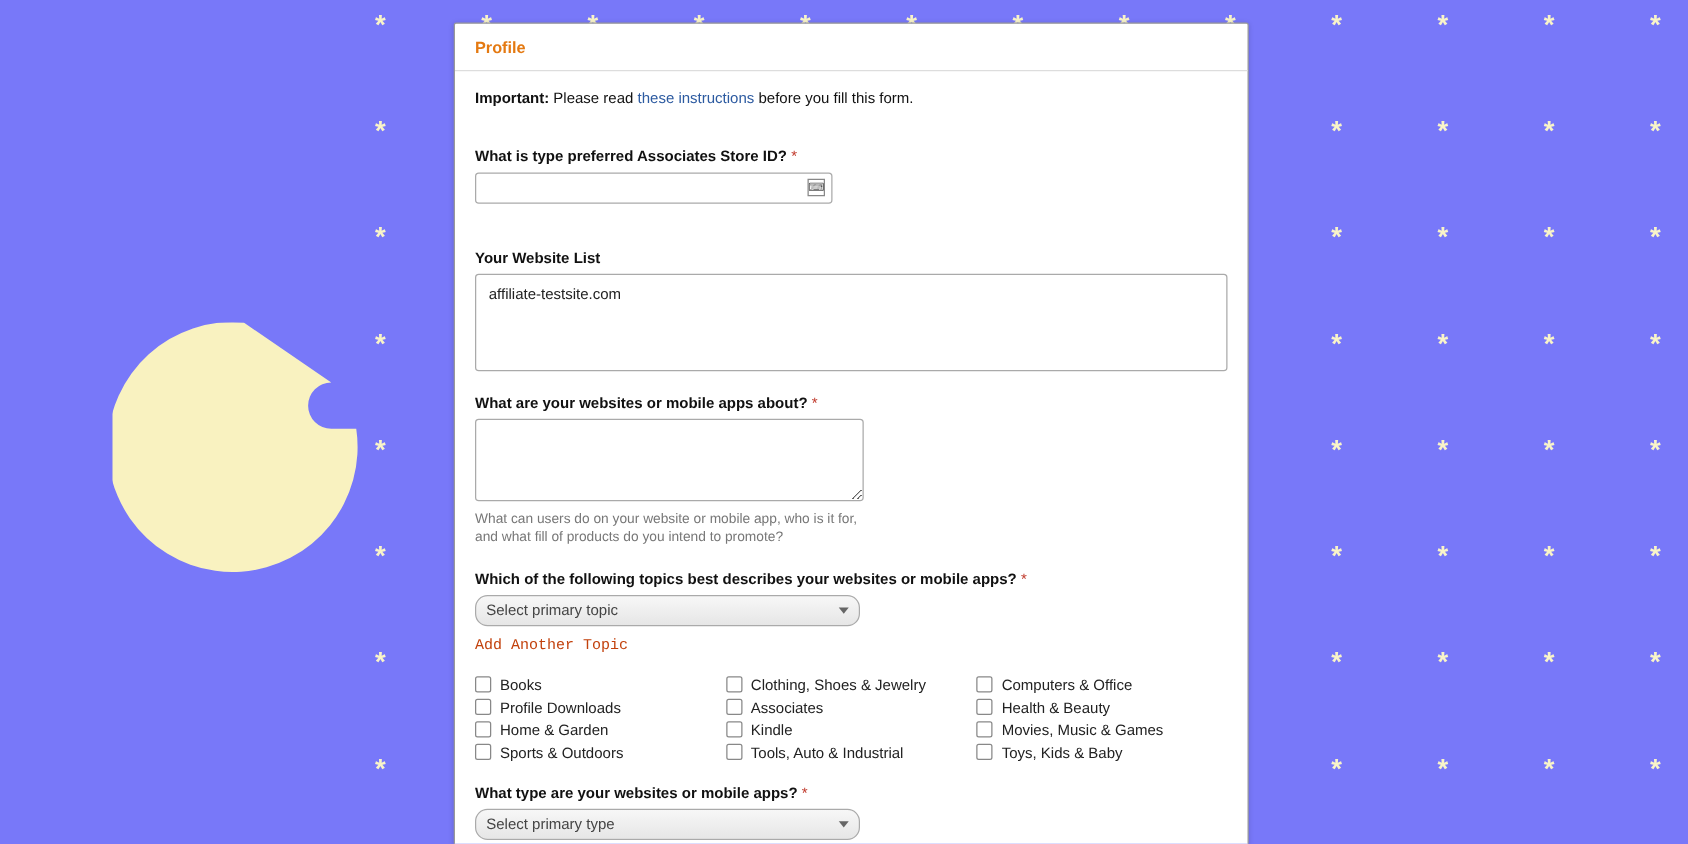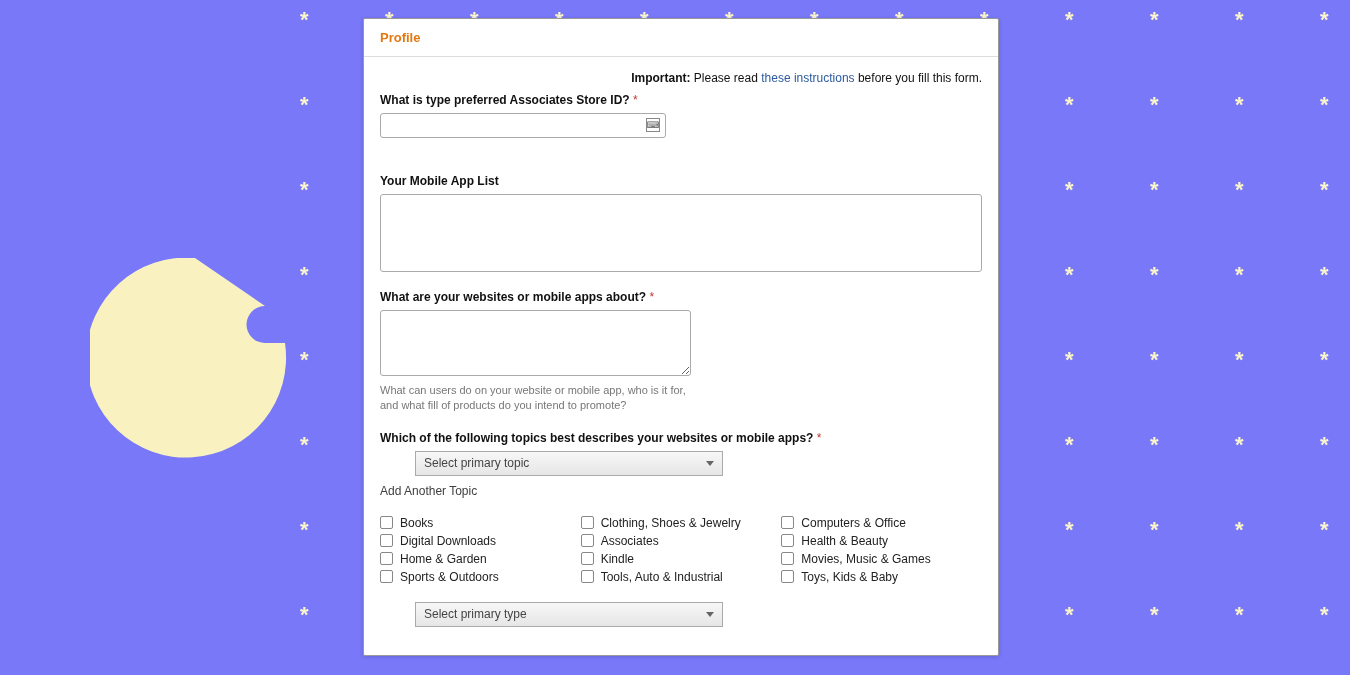--- a/index.html
+++ b/index.html
@@ -40,21 +40,21 @@
     border-bottom: 1px solid #ddd;
     color: #e47911;
     font-weight: bold;
     font-size: 13px;
   }
   .panel-body {
     padding: 14px 16px 20px 16px;
     font-size: 12px;
     color: #111;
   }
-  .important-line { margin-bottom: 8px; text-align: right; }
+  .important-line { margin-bottom: 33px; }
   .important-line b { font-weight: bold; }
   .important-line .link { color: #2c5aa0; cursor: pointer; }
   .field-label {
     font-weight: bold;
     font-size: 12px;
     margin-bottom: 6px;
     display: block;
   }
   .req { color: #c0392b; font-weight: normal; }
   .text-input {
@@ -111,45 +111,45 @@
     font-size: 11px;
     margin-top: 4px;
     line-height: 1.35;
     max-width: 320px;
   }
   .section { margin-bottom: 18px; }
   .select {
     width: 308px;
     height: 25px;
     border: 1px solid #aaa;
-    border-radius: 0;
+    border-radius: 10px;
     background: linear-gradient(#f7f7f7, #e6e6e6);
     font-size: 12px;
     padding: 0 24px 0 8px;
     color: #444;
     position: relative;
     display: flex;
     align-items: center;
     cursor: pointer;
-    margin-left: 35px;
   }
   .select-row { display: flex; align-items: center; gap: 20px; margin-bottom: 8px; }
   .select .chev {
     position: absolute;
     right: 8px;
     top: 9px;
     width: 0; height: 0;
     border-left: 4px solid transparent;
     border-right: 4px solid transparent;
     border-top: 5px solid #666;
   }
   .add-link {
-    color: #404040;
+    color: #c2410c;
     font-size: 12px;
     cursor: pointer;
+    font-family: Liberation Mono, monospace;
   }
   .checkbox-grid {
     display: grid;
     grid-template-columns: repeat(3, 1fr);
     row-gap: 4px;
     margin-top: 6px;
   }
   .cb-item {
     display: flex;
     align-items: center;
@@ -295,22 +295,22 @@
     <div class="section">
       <span class="field-label"><span>What is type preferred Associates Store ID? </span><span class="req">*</span></span>
       <div class="input-wrap">
         <input type="text" class="text-input" style="">
         <span class="input-suffix-icon">⌨</span>
       </div>
     </div>
 
     <div class="two-col">
       <div class="col">
-        <span class="field-label">Your Mobile App List</span>
-        <div class="list-box"></div>
+        <span class="field-label">Your Website List</span>
+        <div class="list-box">affiliate-testsite.com</div>
       </div>
     </div>
 
     <div class="section">
       <span class="field-label"><span>What are your websites or mobile apps about? </span><span class="req">*</span></span>
       <textarea class="about-textarea" style=""></textarea>
       <div class="hint">What can users do on your website or mobile app, who is it for, and what fill of products do you intend to promote?</div>
     </div>
 
     <div class="section">
@@ -335,21 +335,21 @@
           <div class="cb-item">
             <span class="cb"></span>
             <span>Clothing, Shoes &amp; Jewelry</span>
           </div>
           <div class="cb-item">
             <span class="cb"></span>
             <span>Computers &amp; Office</span>
           </div>
           <div class="cb-item">
             <span class="cb"></span>
-            <span>Digital Downloads</span>
+            <span>Profile Downloads</span>
           </div>
           <div class="cb-item">
             <span class="cb"></span>
             <span>Associates</span>
           </div>
           <div class="cb-item">
             <span class="cb"></span>
             <span>Health &amp; Beauty</span>
           </div>
           <div class="cb-item">
@@ -373,20 +373,21 @@
             <span>Tools, Auto &amp; Industrial</span>
           </div>
           <div class="cb-item">
             <span class="cb"></span>
             <span>Toys, Kids &amp; Baby</span>
           </div>
         </div>
     </div>
 
     <div class="section" style="margin-bottom:4px">
+      <span class="field-label"><span>What type are your websites or mobile apps? </span><span class="req">*</span></span>
       <div class="select-row">
         <div class="select">
           <span>Select primary type</span>
           <span class="chev"></span>
         </div>
       </div>
 
     </div>
 
   </div>

